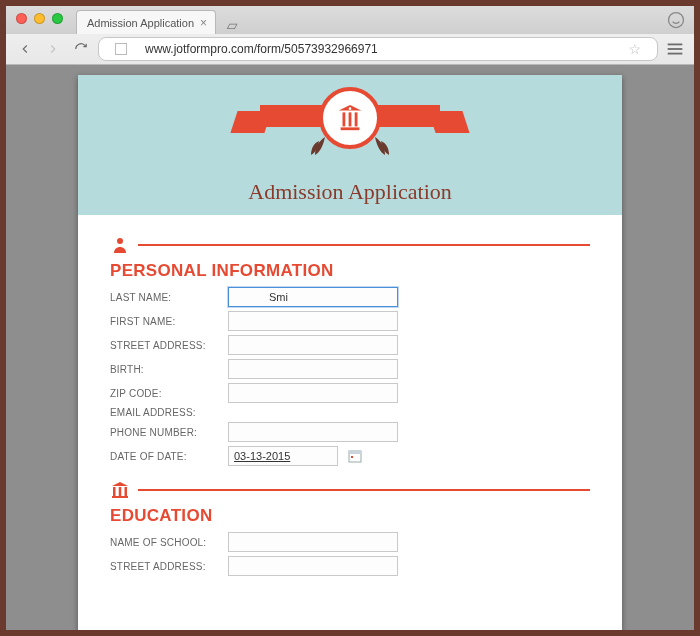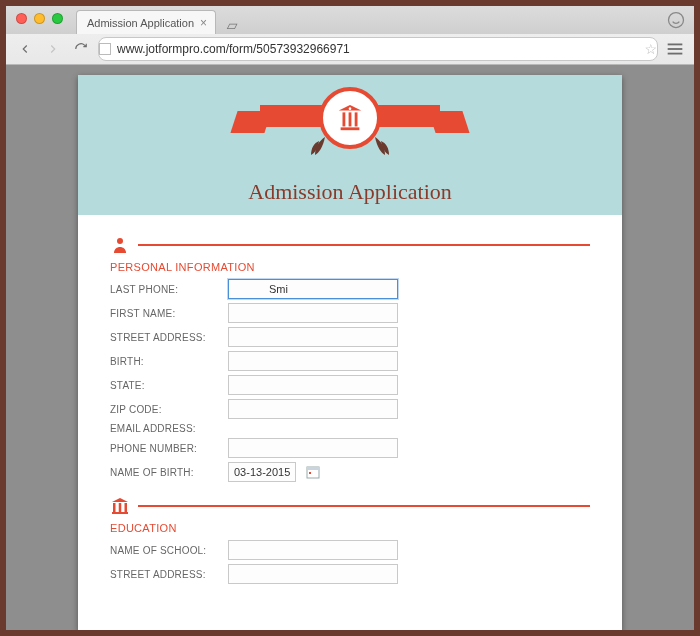--- a/index.html
+++ b/index.html
@@ -12,21 +12,21 @@
   .traffic { position:absolute; left:10px; top:7px; display:flex; gap:7px; }
   .dot { width:11px; height:11px; border-radius:50%; border:1px solid rgba(0,0,0,.2); }
   .dot.red{background:#ff5f57}.dot.yellow{background:#febc2e}.dot.green{background:#28c840}
   .tab { background:#f7f7f7; height:24px; border:1px solid #b8b8b8; border-bottom:none; border-radius:4px 4px 0 0; display:flex; align-items:center; padding:0 8px 0 10px; font-size:11px; color:#555; gap:6px;}
   .tab .x { color:#888; font-size:12px; line-height:1; }
   .newtab { width:20px; height:18px; margin-left:6px; display:flex;align-items:center;justify-content:center; color:#777; font-size:14px; }
   .cat { position:absolute; right:8px; top:4px; width:20px; height:20px; color:#999; }
   .toolbar { height:30px; display:flex; align-items:center; padding:0 8px; gap:6px; }
   .navbtn { width:22px; height:22px; display:flex; align-items:center; justify-content:center; color:#6d6d6d; border-radius:3px; }
   .navbtn svg{width:14px;height:14px}
-  .urlbar { flex:1; height:24px; background:#fff; border:1px solid #c7c7c7; border-radius:8px; display:flex; align-items:center; padding:0 0; gap:6px; }
+  .urlbar { flex:1; height:24px; background:#fff; border:1px solid #c7c7c7; border-radius:8px; display:flex; align-items:center; padding:0 16px; gap:18px; }
   .urlbar .page-icon{ width:12px;height:12px; border:1px solid #bbb; }
   .urlbar input { flex:1; border:none; outline:none; font-size:12px; color:#333; background:transparent;}
   .urlbar .star { color:#bbb; font-size:14px; }
   .menu-icon { width:22px; height:22px; display:flex; align-items:center; justify-content:center; color:#6d6d6d; }
 
   
   .viewport { height: calc(636px - 12px - 58px); overflow:hidden; background:#8e8e8e; display:flex; justify-content:center; }
   .page { width: 544px; background:#fff; margin-top:10px; box-shadow:0 2px 6px rgba(0,0,0,.4); }
 
   
@@ -41,28 +41,28 @@
   .crest svg{ width:30px; height:30px; }
   .laurel { position:absolute; top:58px; left:50%; transform:translateX(-50%); width:110px; height:28px; }
   .laurel svg{width:100%;height:100%}
   .banner h1 { font-family: Georgia, 'Times New Roman', serif; color:#8a3a2a; font-size:22px; font-weight:normal; margin-top:48px;}
 
   
   .formbody { padding: 16px 32px; font-size:11px; color:#555; }
   .section-head { display:flex; align-items:center; gap:8px; margin:4px 0 6px; }
   .section-head .rule { flex:1; height:2px; background:#e74a32; }
   .section-head .glyph { width:20px; height:20px; }
-  .section-title { color:#e74a32; font-weight:normal; font-size:11px; letter-spacing:.3px; margin-bottom:6px; }
+  .section-title { color:#e74a32; font-weight:bold; font-size:17px; letter-spacing:.3px; margin-bottom:6px; }
   .section-note { color:#666; font-size:11px; margin-bottom:6px; }
 
   .row { display:flex; align-items:center; margin:4px 0; gap:8px; }
   .row label { width:110px; font-size:10px; color:#666; letter-spacing:.2px; }
   .row input[type=text]{ width:170px; height:20px; border:1px solid #c9c9c9; background:#fdfdfd; font-size:11px; padding:0 5px; color:#333;}
   .row input.focused { border:1.5px solid #4a90d9; outline:1px solid rgba(74,144,217,.35);padding-left:40px;}
-  .row input.date { width:68px; }
+  .row input.date { width:110px;text-decoration:underline; }
   .row input::placeholder{ color:#bbb; font-style:normal;}
   .cal-icon{ width:14px; height:14px; margin-left:2px; }
 </style>
 </head>
 <body>
 
 <div class="chrome">
   <div class="tabbar">
     <div class="traffic">
       <div class="dot red"></div>
@@ -157,60 +157,56 @@
                 <circle cx="10" cy="6" r="3"></circle>
                 <path d="M4 18c0-4 3-6 6-6s6 2 6 6z"></path>
               </g>
             </svg>
         </span>
         <span class="rule"></span>
       </div>
       <div class="section-title">PERSONAL INFORMATION</div>
 
       <div class="row">
-          <label>LAST PHONE:</label>
+          <label>LAST NAME:</label>
         <input type="text" class="focused" value="Smi" style="">
         </div>
 
       <div class="row">
           <label>FIRST NAME:</label>
         <input type="text" value="" style="">
         </div>
 
       <div class="row">
           <label>STREET ADDRESS:</label>
         <input type="text" value="" style="">
         </div>
 
       <div class="row">
           <label>BIRTH:</label>
         <input type="text" value="" style="">
         </div>
 
-      <div class="row">
-          <label>STATE:</label>
-        <input type="text" value="" style="">
-        </div>
 
       <div class="row">
           <label>ZIP CODE:</label>
         <input type="text" value="" style="">
         </div>
 
       <div class="row">
           <label>EMAIL ADDRESS:</label>
         </div>
 
       <div class="row">
           <label>PHONE NUMBER:</label>
         <input type="text" value="" style="">
         </div>
 
       <div class="row">
-          <label>NAME OF BIRTH:</label>
+          <label>DATE OF DATE:</label>
         <input type="text" class="date" value="03-13-2015" style="">
         <span class="cal-icon">
           <svg viewBox="0 0 14 14">
               <rect x="1" y="2" width="12" height="11" fill="#fff" stroke="#9aa" stroke-width="1"></rect>
               <rect x="1" y="2" width="12" height="3" fill="#c9d4df"></rect>
               <rect x="3" y="7" width="2" height="2" fill="#e74a32"></rect>
             </svg>
         </span>
       </div>
 

